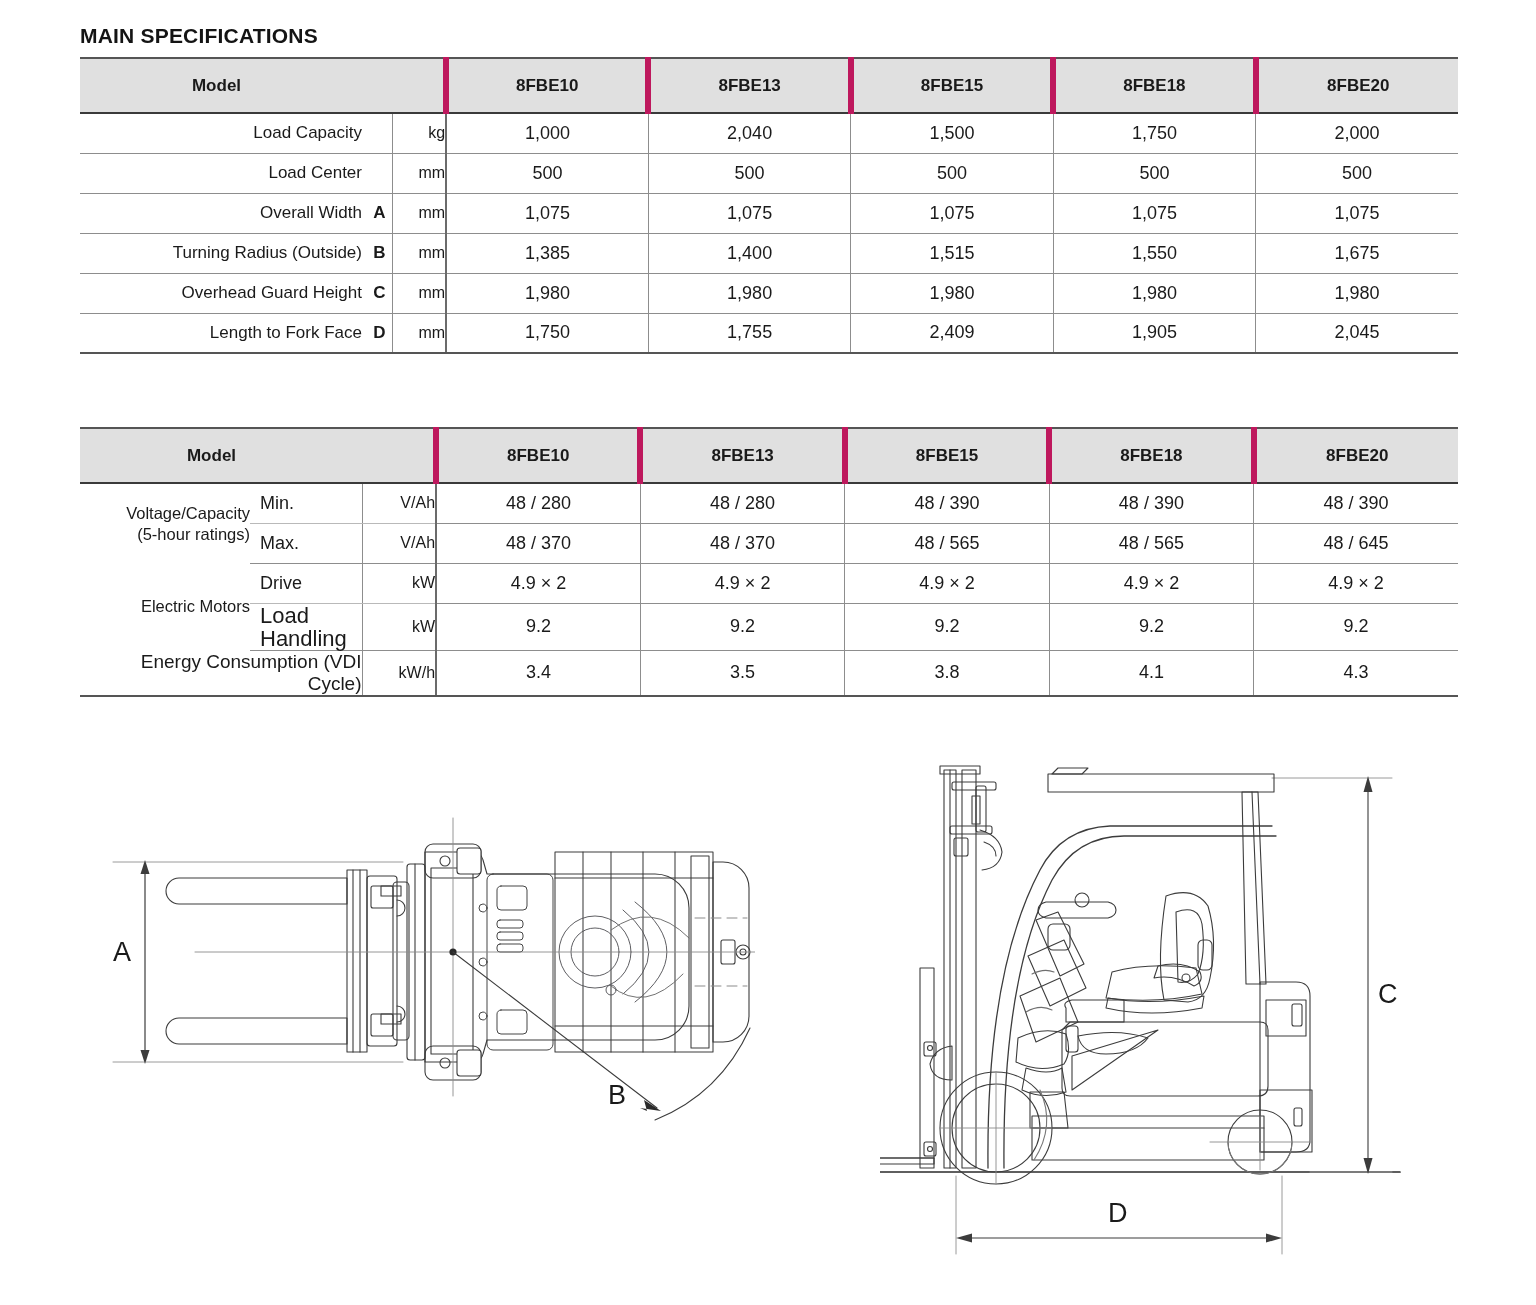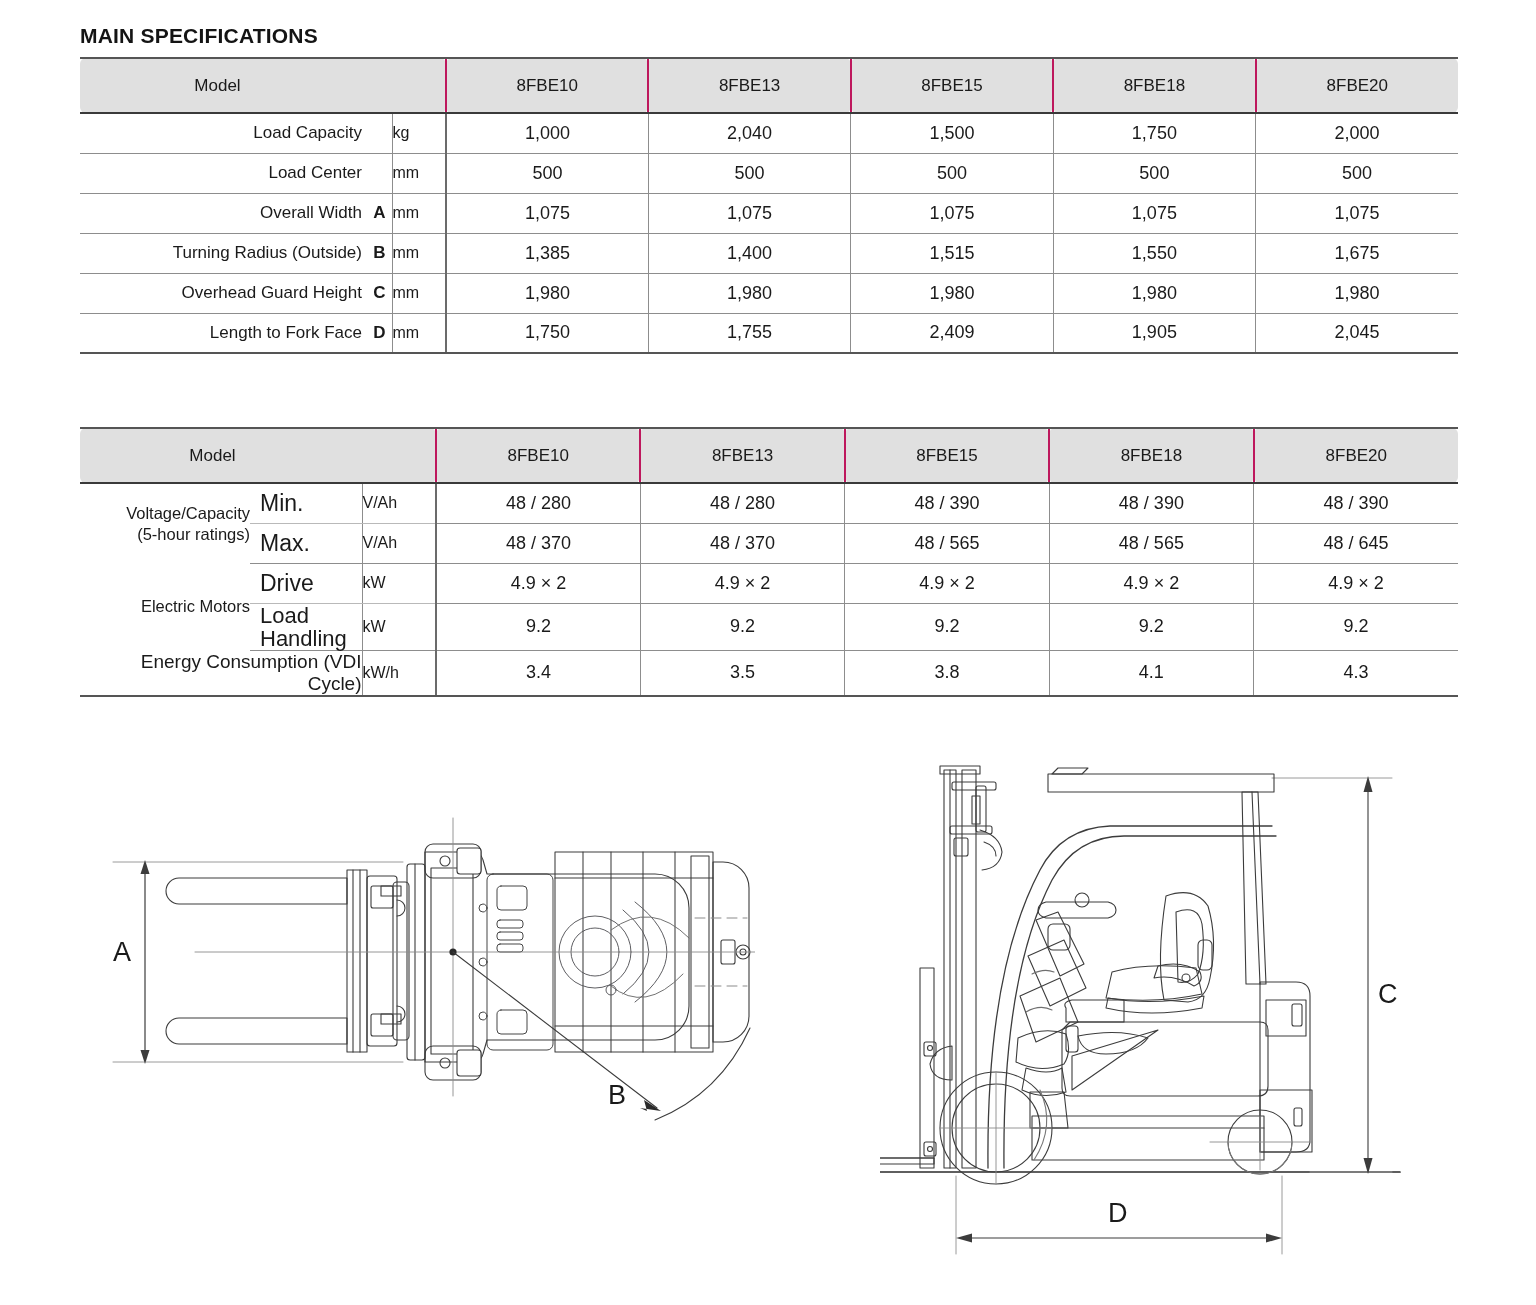--- a/index.html
+++ b/index.html
@@ -55,32 +55,31 @@
     padding: 0;
     vertical-align: middle;
     border: 0;
   }
 
   
   .spec-table thead th {
     background: #e0e0e0;
     height: 55px;
     font-size: 17px;
-    font-weight: normal;
+    font-weight: bold;
     border-top: 2.5px solid #555;
     border-bottom: 2.5px solid #3a3a3a;
-    border-radius: 6px;
   }
   .spec-table thead th.h-model-group {
     text-align: center;
     padding-right: 90px;
   }
   .spec-table thead th.h-col {
     text-align: center;
-    border-left: 2px solid #be185d;
+    border-left: 6px solid #be185d;
   }
 
   
   .spec-table tbody td {
     height: 40px;
     border-bottom: 1.3px solid #8d8d8d;
   }
   .spec-table tbody tr:last-child td {
     border-bottom: 2.5px solid #555;
   }
@@ -89,42 +88,42 @@
     padding-left: 10px;
     font-size: 17px;
   }
   td.cell-dim {
     text-align: right;
     padding-right: 6px;
     font-weight: bold;
     font-size: 17px;
   }
   td.cell-unit {
-    text-align: left;
+    text-align: right;
     font-size: 16px;
     border-left: 1.3px solid #8d8d8d;
   }
   td.cell-val {
     text-align: center;
     font-size: 18px;
     border-left: 1.3px solid #8d8d8d;
   }
   td.cell-val.first-val { border-left: 2px solid #6b6b6b; }
 
   
   #table-batt td.cell-label.span-group {
     border-bottom: none;
     vertical-align: middle;
     line-height: 1.25;
     font-size: 16.5px;
   }
   #table-batt td.cell-sub {
     text-align: left;
     padding-left: 10px;
-    font-size: 23px;
+    font-size: 18px;
     border-left: none;
   }
   #table-batt td.sub-inner { border-bottom: 1.3px solid #b9b9b9; }
   #table-batt td.grp-end { border-bottom: 1.3px solid #8d8d8d; }
   #table-batt td.two-line { line-height: 1.05; font-size: 22px; }
   #table-batt td.cell-label-wide { padding-left: 10px; font-size: 19px; }
 
   
   .drawing { position: absolute; }
   #dwg-top  { left: 95px;  top: 790px; }

